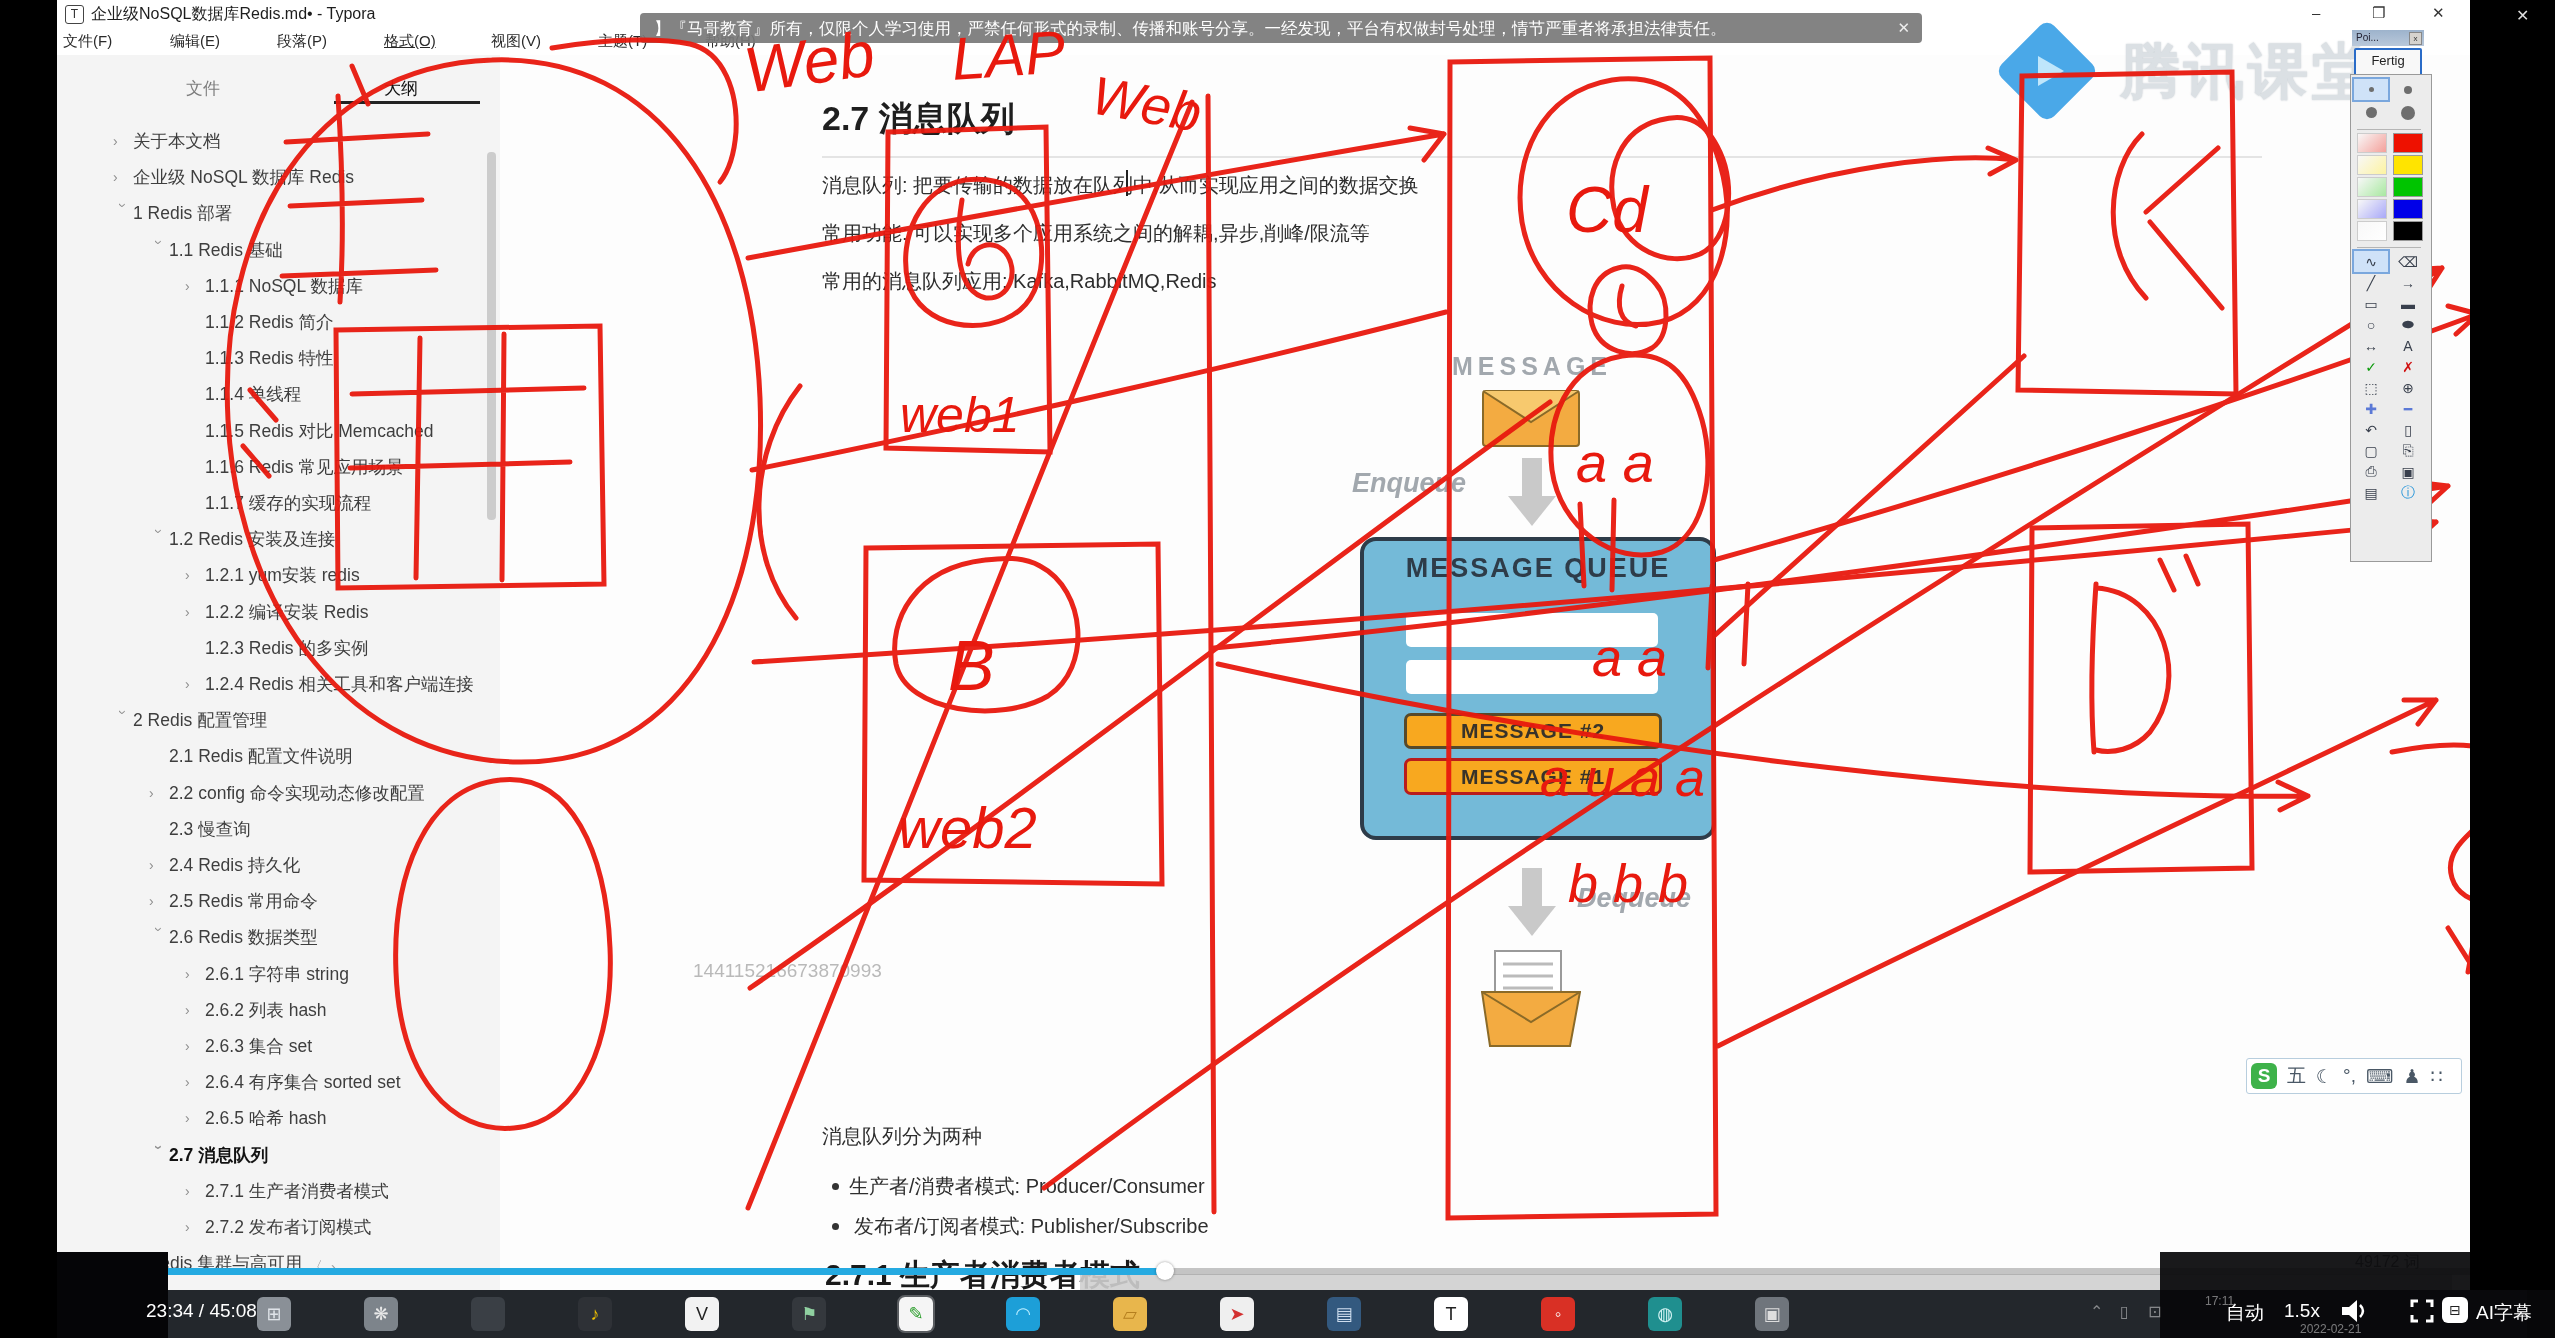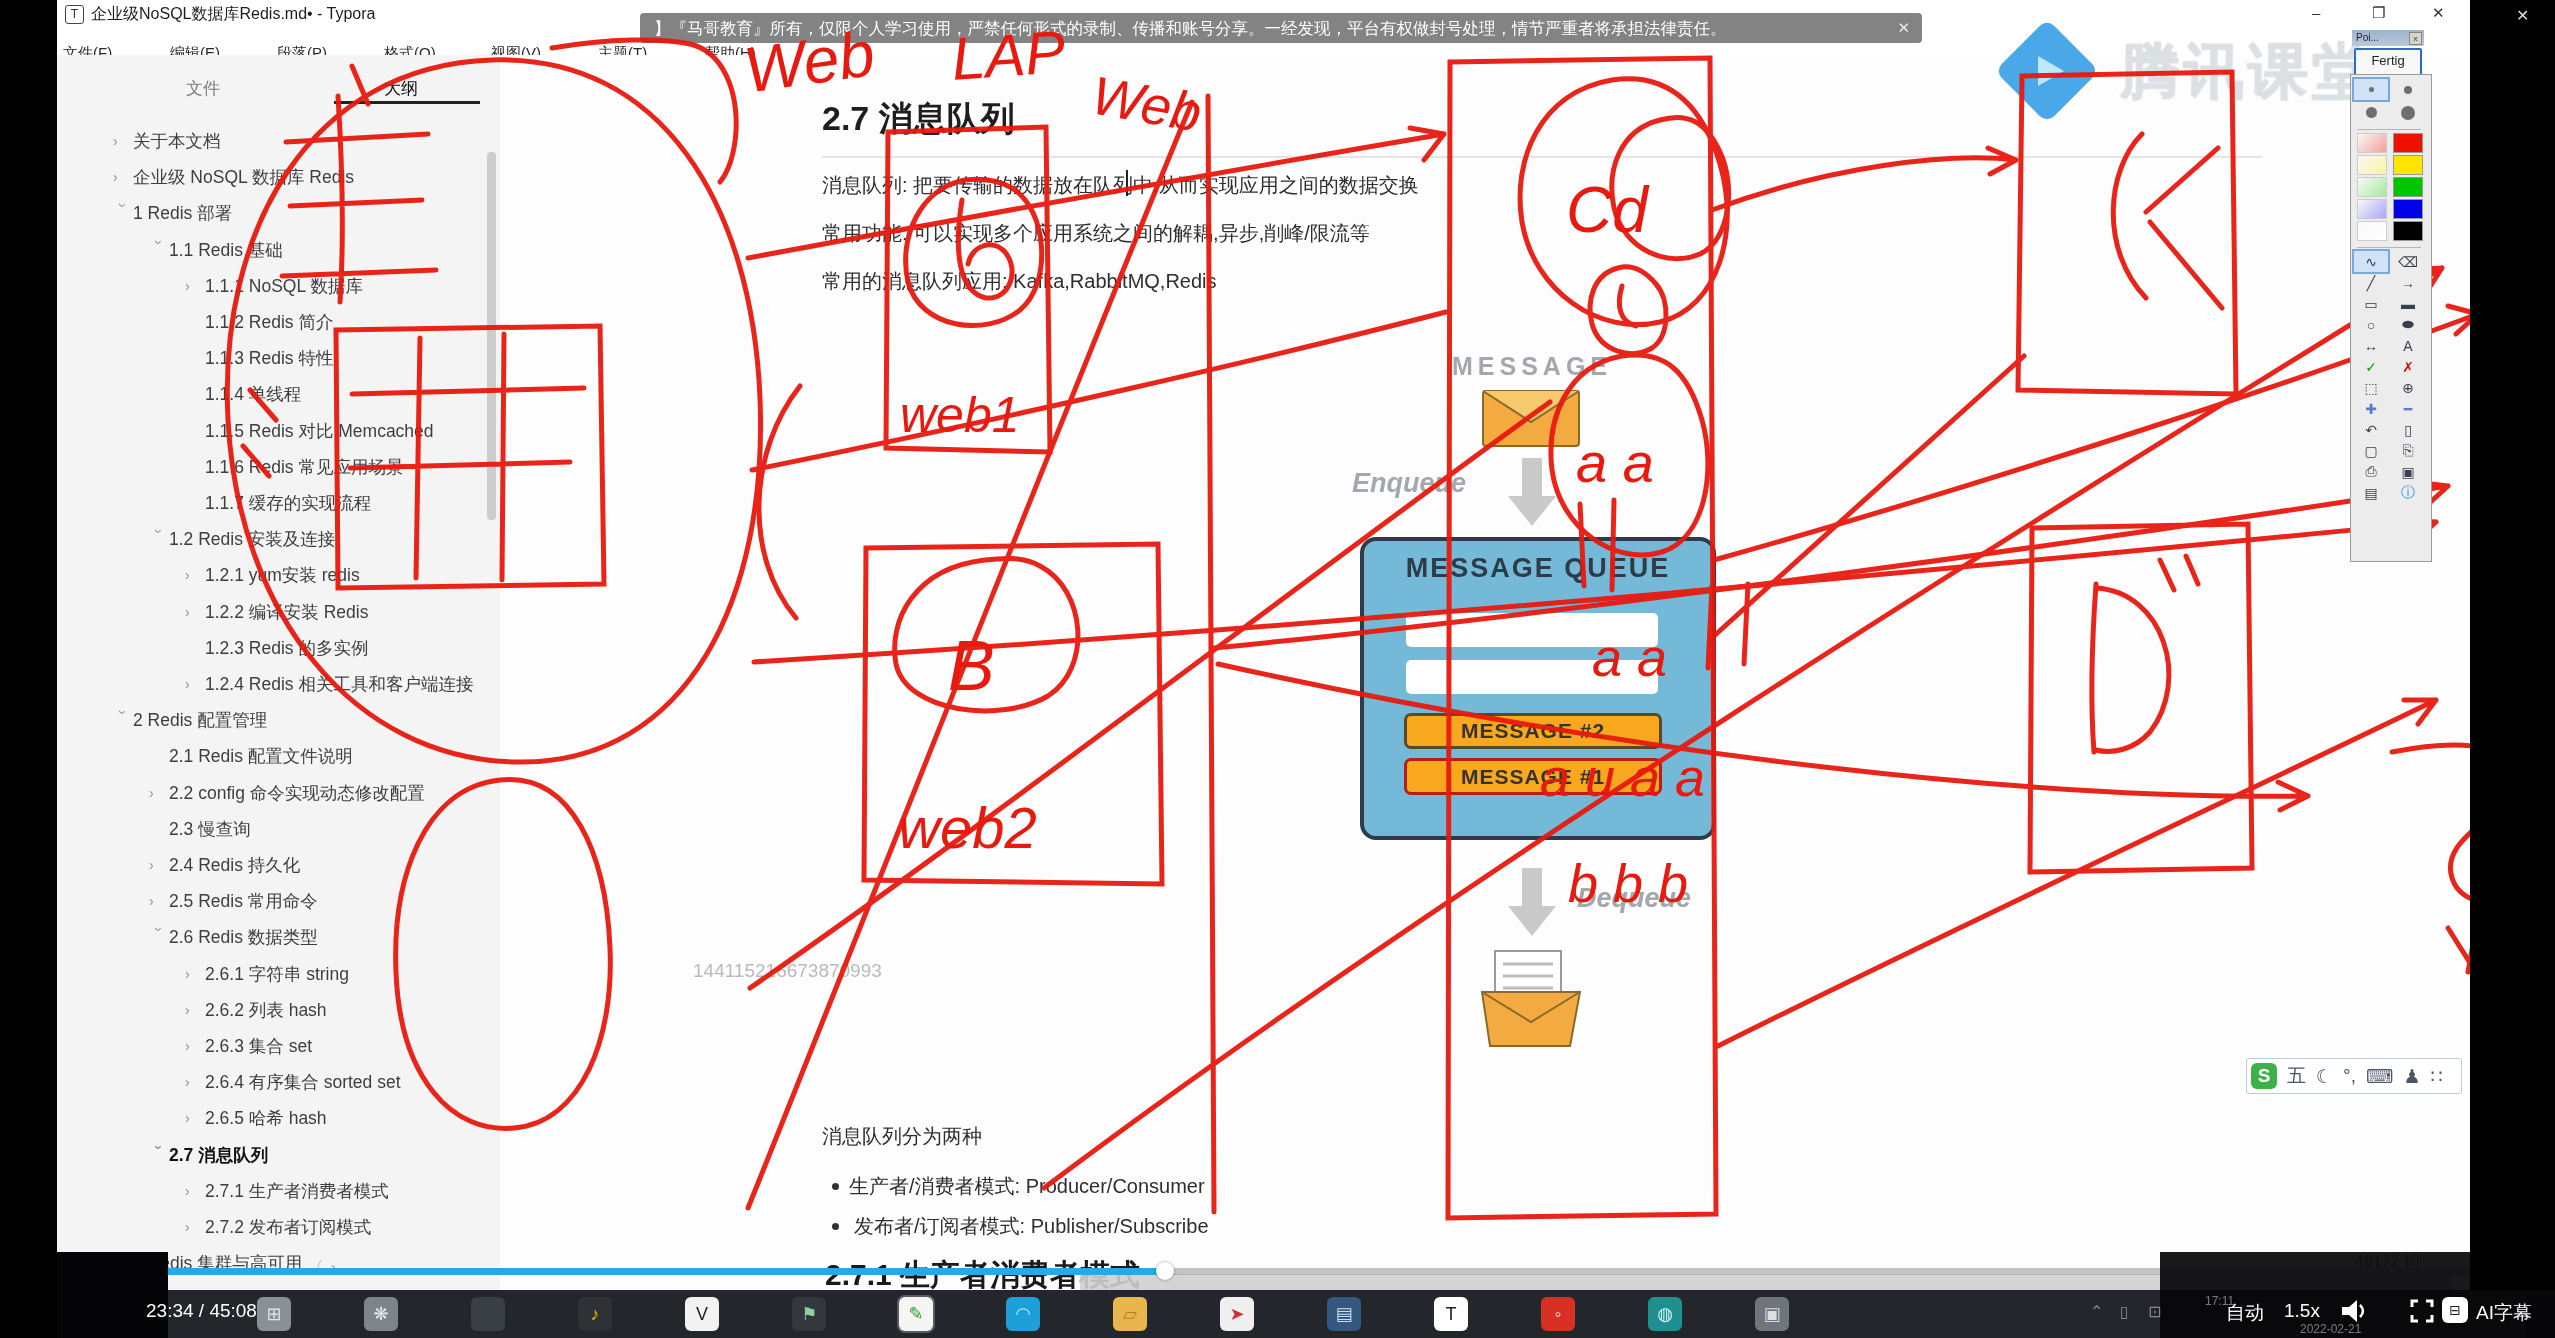--- a/index.html
+++ b/index.html
@@ -6,21 +6,21 @@
   #stage{position:relative;width:2555px;height:1338px;background:#000;overflow:hidden;
          font-family:"Liberation Sans","DejaVu Sans",sans-serif;}
   .abs{position:absolute;}
   #video{left:57px;top:0;width:2413px;height:1338px;background:#fdfdfd;}
   
   #titlebar{left:0;top:0;width:2413px;height:28px;background:#fff;color:#1d1d1d;font-size:16px;}
   #titlebar .ticon{position:absolute;left:8px;top:5px;width:17px;height:17px;border:1.5px solid #444;
       border-radius:3px;font-size:12px;line-height:16px;text-align:center;color:#333;}
   #titlebar .ttext{position:absolute;left:34px;top:4px;white-space:nowrap;}
   #menubar{left:0;top:28px;width:2413px;height:27px;background:#fff;}
-  .menu-item{position:absolute;top:4px;font-size:15px;color:#2a2a2a;margin-top:12px;}
+  .menu-item{position:absolute;top:4px;font-size:15px;color:#2a2a2a;}
   .winctl{position:absolute;top:4px;font-size:15px;color:#333;}
   
   #sidebar{left:0;top:55px;width:443px;height:1235px;background:#f4f4f4;overflow:hidden;}
   .sb-tab{position:absolute;top:22px;font-size:17px;}
   .sb-item{position:absolute;height:26px;display:flex;align-items:center;white-space:nowrap;
       font-size:17.5px;color:#3e3e3e;}
   .sb-chev{display:inline-block;width:20px;color:#8f8f8f;font-size:14px;}
   .sb-scroll{position:absolute;left:430px;top:97px;width:9px;height:368px;background:#ccc;border-radius:4px;}
   
   #content{left:443px;top:55px;width:1970px;height:1235px;background:#fdfdfd;overflow:hidden;}

